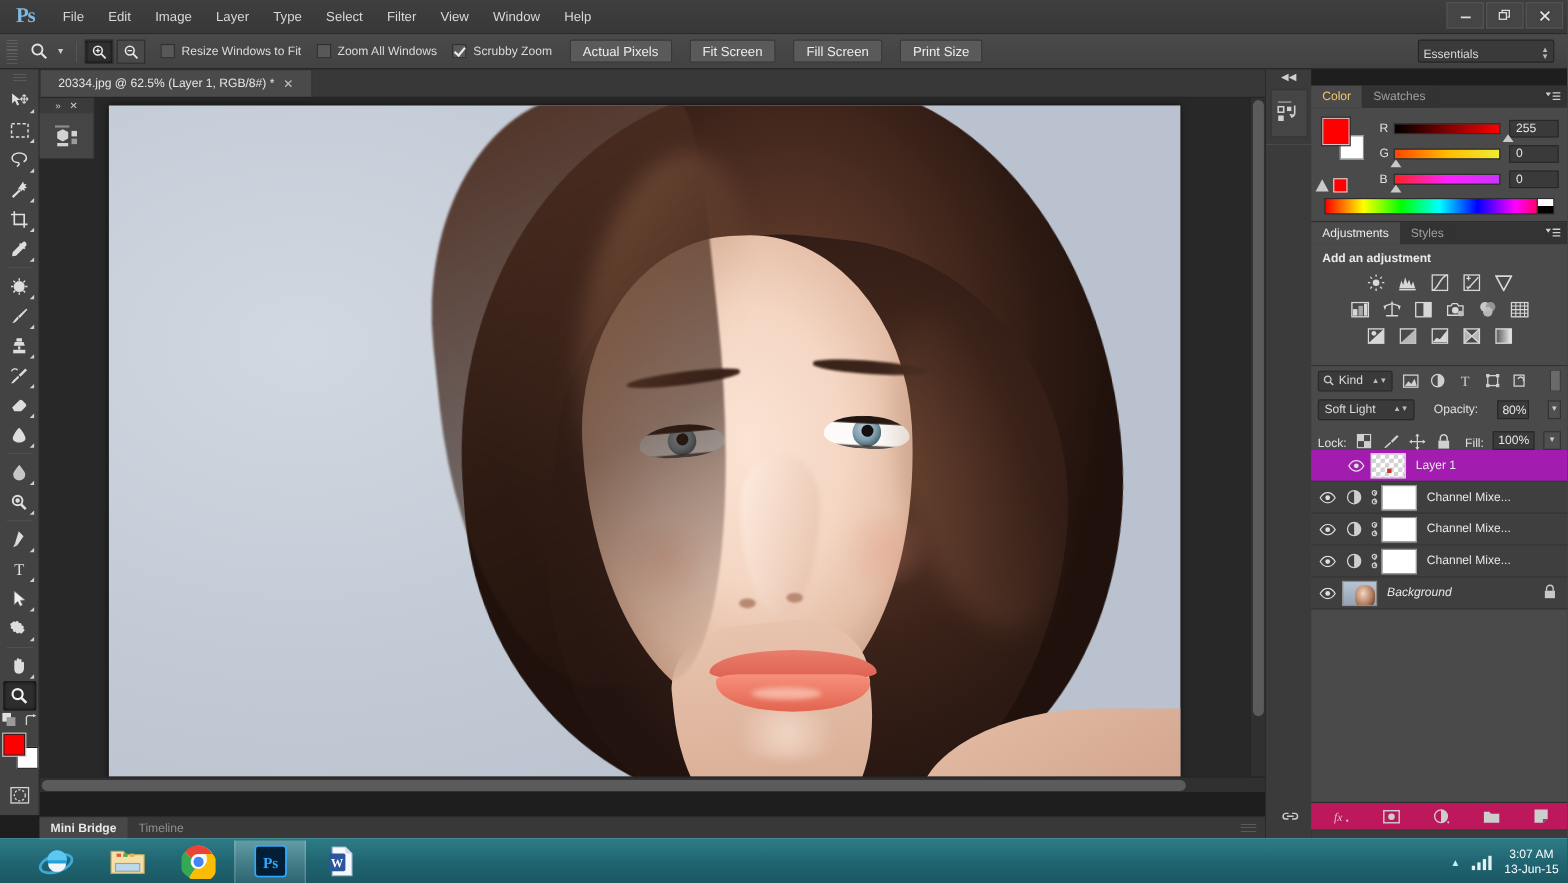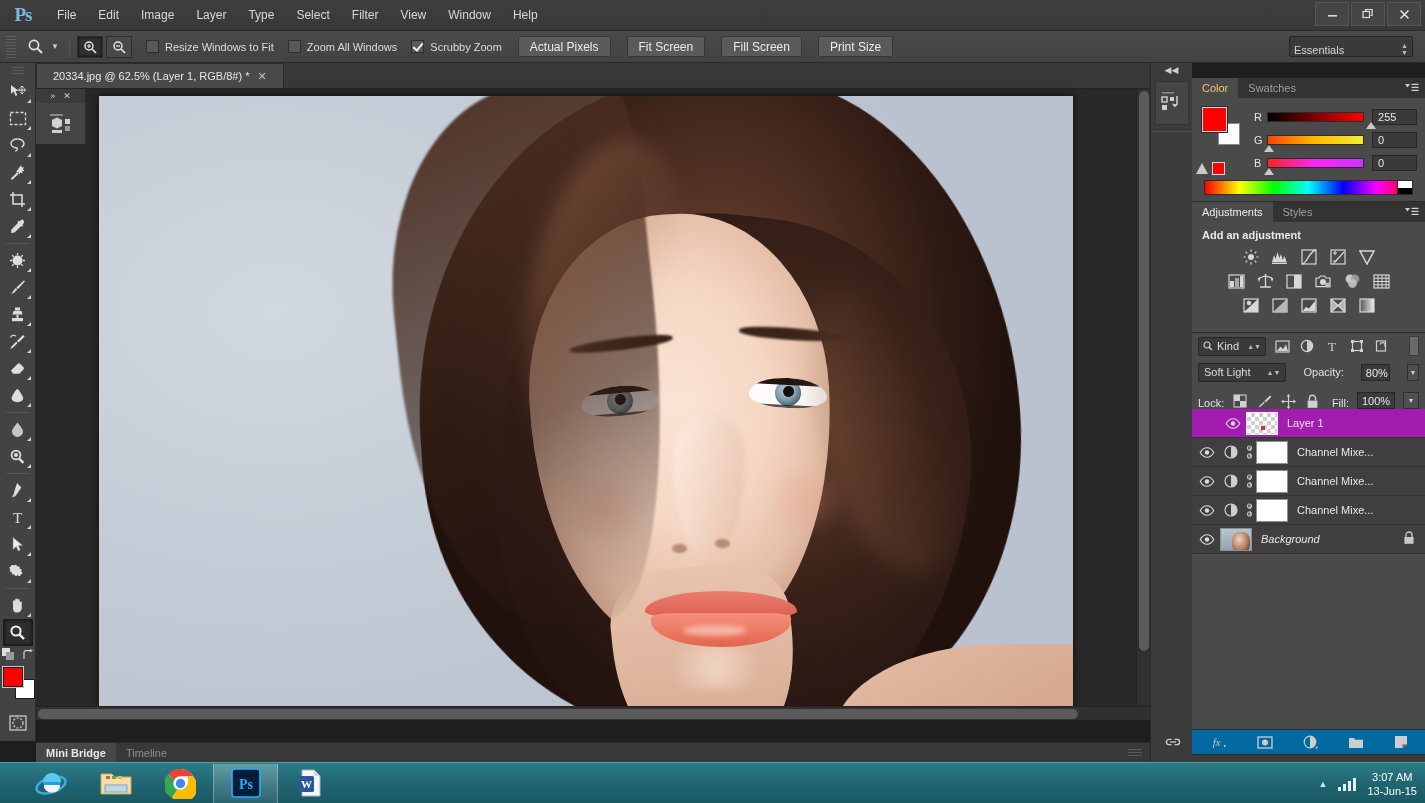--- a/index.html
+++ b/index.html
@@ -345,21 +345,21 @@
     background-size:8px 8px;background-position:0 0,4px 4px;
     border:1px solid #f0f0f0;position:relative;
   }
   .l-thumb.tr:after{content:"";position:absolute;left:14px;top:13px;width:4px;height:4px;background:#c33;}
   .l-thumb.photo-thumb{background:linear-gradient(#b9c4d2,#93a2b4);position:relative;overflow:hidden;}
   .l-thumb.photo-thumb:before{content:"";position:absolute;left:11px;top:3px;width:18px;height:21px;
     background:radial-gradient(ellipse at 40% 35%,#f2d6c3 0%,#b07a5c 55%,#3a2318 100%);border-radius:40%;}
   .l-name{margin-left:9px;font-size:11px;color:#e8e8e8;}
   .l-name.italic{font-style:italic;}
   .l-locki{margin-left:auto;margin-right:10px;color:#c8c8c8;}
-  .lp-foot{position:absolute;left:0;bottom:0;width:233px;height:25px;background:#0369a1;
+  .lp-foot{position:absolute;left:0;bottom:0;width:233px;height:25px;background:#be185d;
     border-top:1px solid #2c2c2c;display:flex;align-items:center;justify-content:center;gap:30px;}
   .lf-ico{width:16px;height:16px;display:flex;align-items:center;justify-content:center;color:#cdcdcd;}
 
   
   .taskbar{position:absolute;left:0;bottom:0;width:1425px;height:41px;
     background:linear-gradient(#2d7b86,#1f6470 55%,#1a5863);
     border-top:1px solid #49a0ab;display:flex;align-items:center;}
   .tb-item{width:65px;height:39px;display:flex;align-items:center;justify-content:center;position:relative;}
   .tb-item.active{background:linear-gradient(rgba(255,255,255,.26),rgba(255,255,255,.08));
     border-left:1px solid rgba(255,255,255,.28);border-right:1px solid rgba(255,255,255,.28);}

